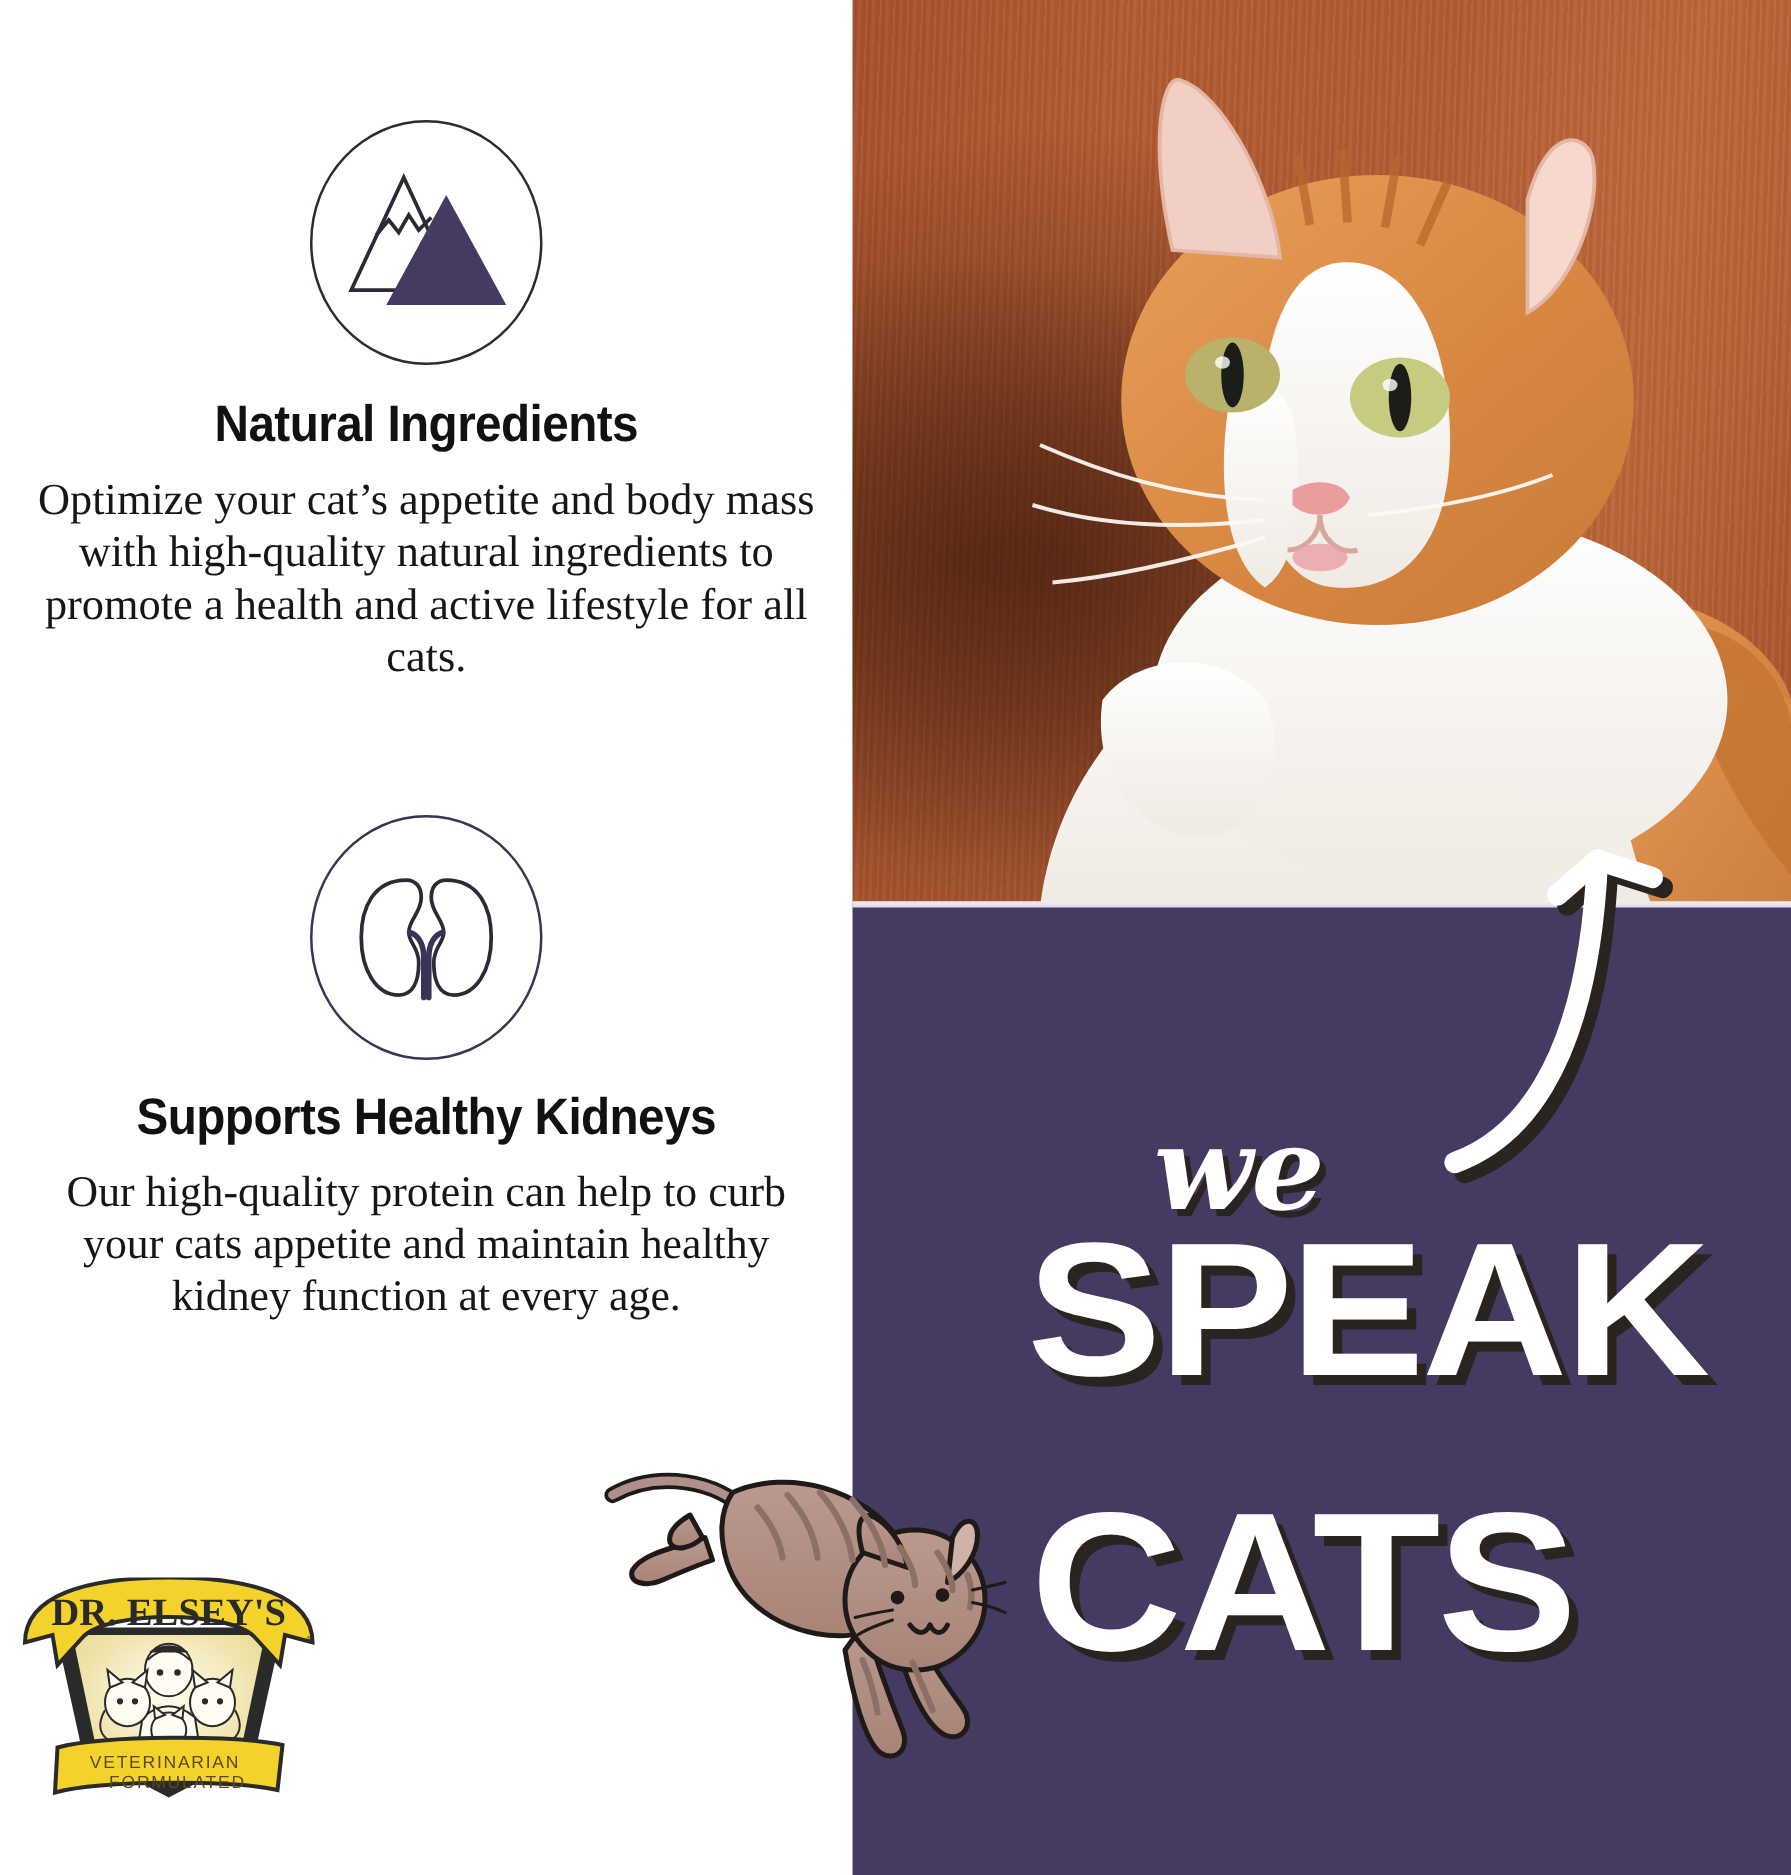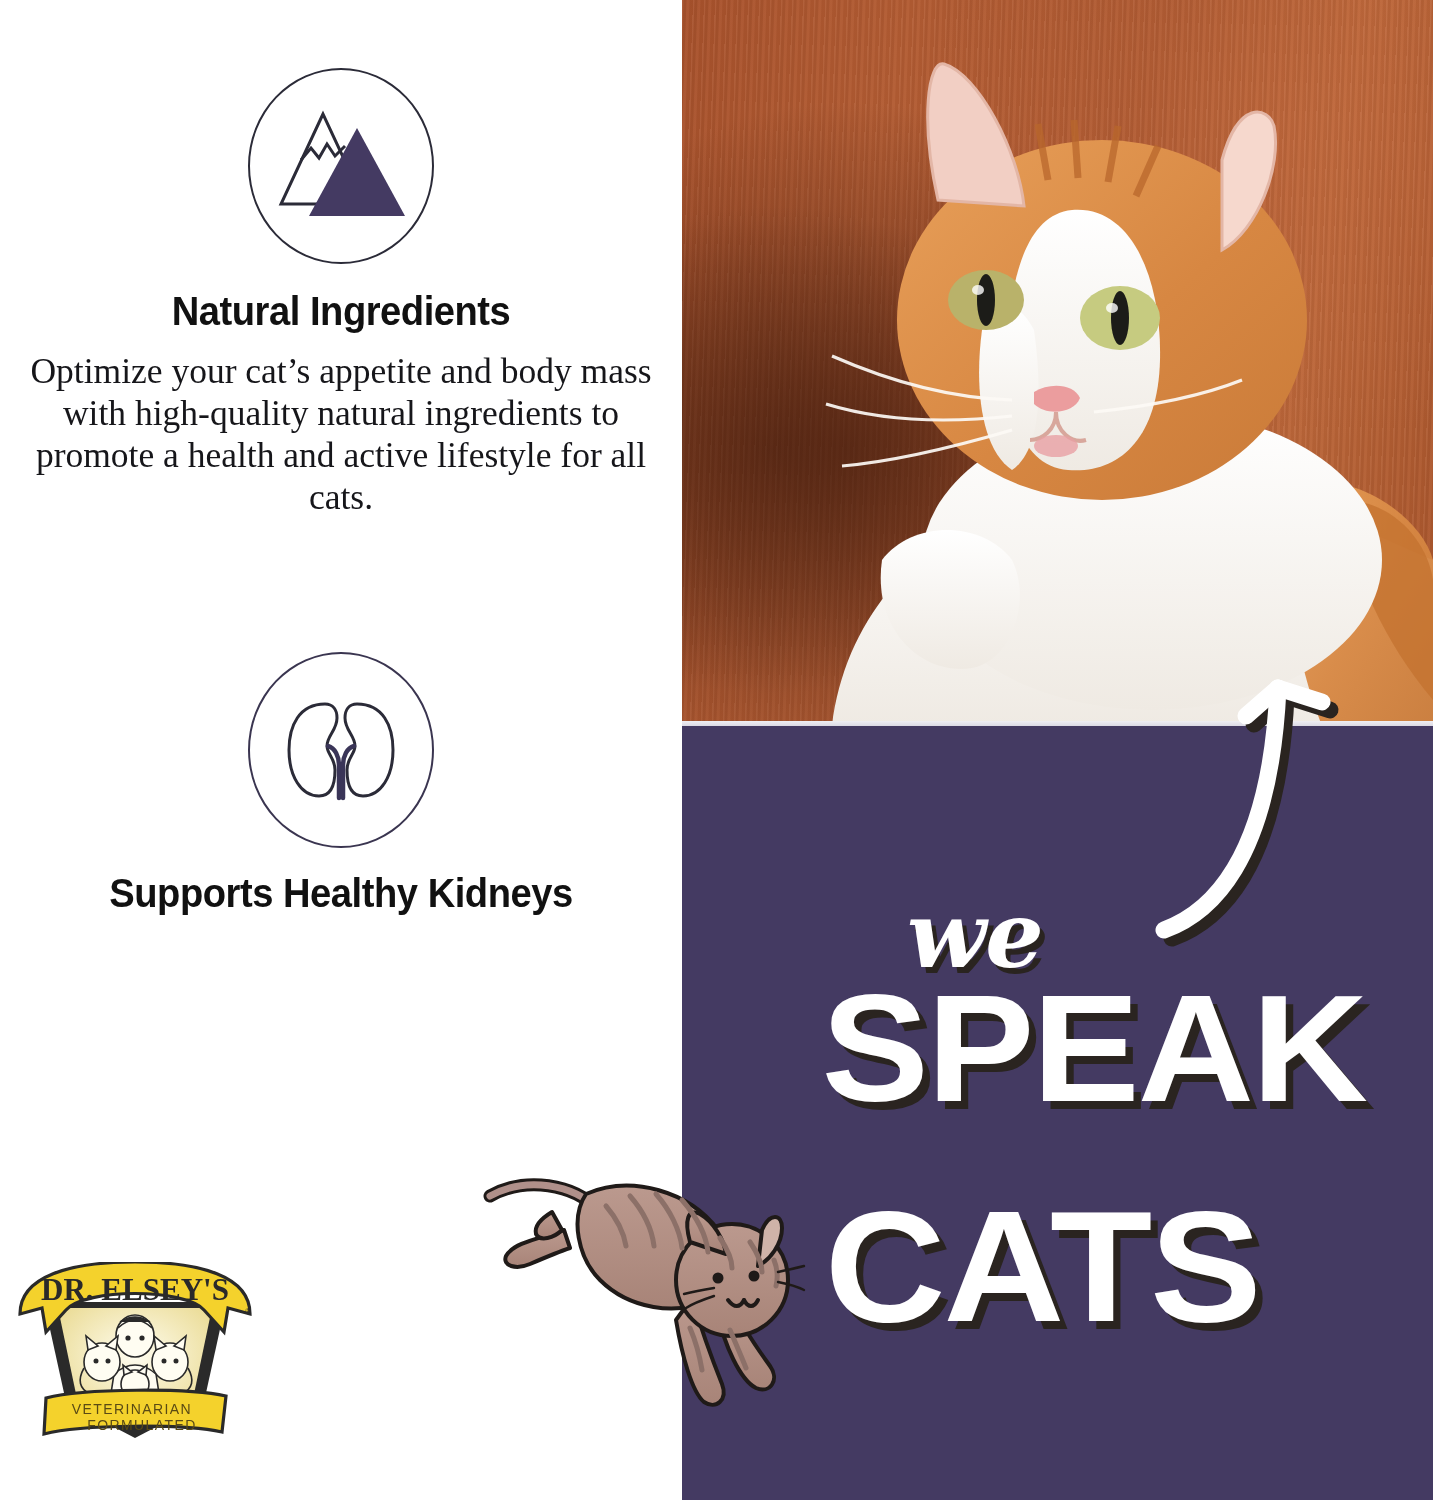--- a/index.html
+++ b/index.html
@@ -3,21 +3,21 @@
 <meta charset="utf-8">
 <style>
   html,body{margin:0;padding:0;background:#fff;}
   body{width:1433px;height:1500px;position:relative;overflow:hidden;
        font-family:"Liberation Sans",sans-serif;}
 
   
   #left-column{position:absolute;left:0;top:0;width:682px;height:1500px;background:#ffffff;}
 
   .feature-block{position:absolute;left:0;width:682px;text-align:center;}
-  #feature-natural{top:68px;}
+  #feature-natural{top:96px;}
   #feature-kidney{top:652px;}
 
   .icon-circle{width:186px;height:196px;margin:0 auto;border:2.5px solid #2b2b38;
                border-radius:50%;box-sizing:border-box;display:flex;
                align-items:center;justify-content:center;overflow:hidden;}
   #feature-kidney .icon-circle{border-color:#3a3550;}
 
   .feature-title{font-family:"Liberation Sans",sans-serif;font-weight:bold;
                  font-size:41px;letter-spacing:-0.5px;color:#111111;
                  margin:24px 0 0 0;transform:scaleX(.93);}
@@ -47,21 +47,21 @@
   #hero-photo svg{position:absolute;left:0;top:0;width:751px;height:726px;}
 
   #purple-panel{position:absolute;left:682px;top:726px;width:751px;height:774px;
                 background:#443a62;}
 
   #speak-lockup{position:absolute;left:682px;top:726px;width:751px;height:774px;}
   .script-word{font-family:"DejaVu Serif",serif;font-style:italic;font-weight:bold;
                color:#ffffff;text-shadow:5px 6px 0 #2a2420;letter-spacing:-1px;}
   .block-word{font-family:"Liberation Sans",sans-serif;font-weight:bold;color:#ffffff;
               text-shadow:7px 8px 0 #2a2420;letter-spacing:-2px;}
-  #word-we{position:absolute;left:225px;top:155px;font-size:92px;}
+  #word-we{position:absolute;left:241px;top:155px;font-size:92px;}
   #word-speak{position:absolute;left:155px;top:235px;font-size:152px;transform:scaleX(1.06);}
   #word-for{position:absolute;left:255px;top:370px;font-size:104px;}
   #word-cats{position:absolute;left:155px;top:450px;font-size:158px;transform:scaleX(1.06);}
 
   #curved-arrow{position:absolute;left:1154px;top:660px;width:230px;height:290px;}
   #jumping-cat{position:absolute;left:478px;top:1168px;width:360px;height:300px;}
 
   .seam{position:absolute;left:682px;top:721px;width:751px;height:6px;
         background:linear-gradient(#efeef3,#d8d6e2);}
 </style>
@@ -85,20 +85,21 @@
   <div class="feature-block" id="feature-kidney">
     <div class="icon-circle">
       <svg viewBox="0 0 160 160" width="160" height="160" aria-hidden="true">
         <path d="M64 34 C38 34 28 56 28 80 C28 106 40 126 58 126 C70 126 74 114 74 100 C74 88 66 84 66 76 C66 66 76 60 76 48 C76 40 72 34 64 34 Z" fill="none" stroke="#2b2b38" stroke-width="3"></path>
         <path d="M96 34 C122 34 132 56 132 80 C132 106 120 126 102 126 C90 126 86 114 86 100 C86 88 94 84 94 76 C94 66 84 60 84 48 C84 40 88 34 96 34 Z" fill="none" stroke="#2b2b38" stroke-width="3"></path>
         <path d="M67 76 C74 78 78 86 78 96 L78 128" fill="none" stroke="#3a3558" stroke-width="4.5" stroke-linecap="round"></path>
         <path d="M93 76 C86 78 82 86 82 96 L82 128" fill="none" stroke="#3a3558" stroke-width="4.5" stroke-linecap="round"></path>
       </svg>
     </div>
     <div class="feature-title">Supports Healthy Kidneys</div>
+    <div class="feature-body">Our high-quality protein can help to curb your cats appetite and maintain healthy kidney function at every age.</div>
   </div>
 </div>
 
 <div id="brand-logo">
   <svg viewBox="0 0 242 188" aria-hidden="true">
 
     <polygon points="30,40 212,40 190,140 121,176 52,140" fill="#2a2a2a"></polygon>
 
     <radialGradient id="faceGrad" cx="50%" cy="40%" r="65%">
       <stop offset="0%" stop-color="#fffdf0"></stop>

